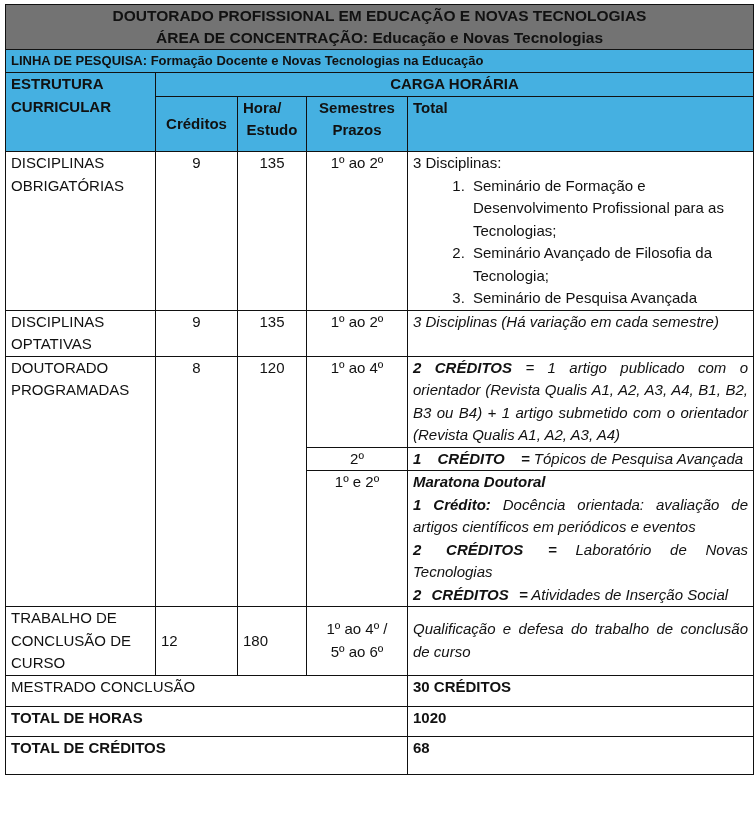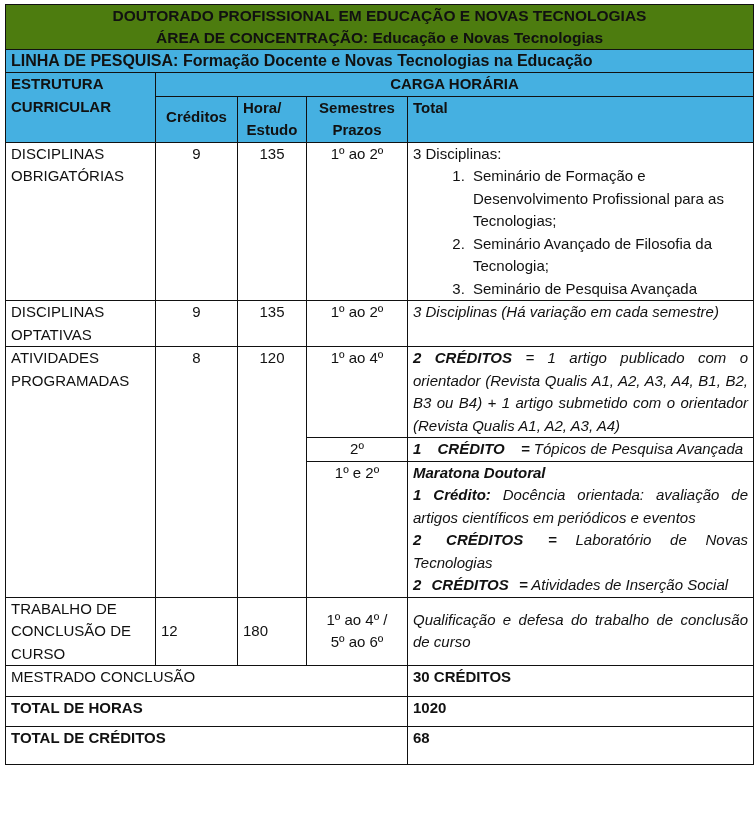--- a/index.html
+++ b/index.html
@@ -1,27 +1,27 @@
 <!DOCTYPE html>
 <html><head>
 <meta charset="utf-8">
 <style>
   html, body { margin: 0; padding: 0; background: #ffffff; }
   body { width: 756px; height: 832px; overflow: hidden; position: relative;
          font-family: "Liberation Sans", "DejaVu Sans", sans-serif; color: #111; }
   table.curr { position: absolute; left: 5px; top: 4px; width: 748px;
                border-collapse: collapse; table-layout: fixed; font-size: 15px; line-height: 22.5px; }
   table.curr td { border: 1.5px solid #111; padding: 0 5px; vertical-align: top; }
-  .yellow { background: #4d7c0f; margin-left: 13px; }
+  .yellow { background: #737373; margin-left: 13px; }
   .blue { background: #45B0E1; }
   .center { text-align: center; }
   .bold { font-weight: bold; }
   .title-cell { text-align: center; font-weight: bold; font-size: 15.5px; line-height: 22px; padding-top: 1px; padding-bottom: 1px; }
   .title-cell .rest { font-weight: bold; }
-  .linha-cell { font-weight: bold; font-size: 16px; line-height: 22px; }
+  .linha-cell { font-weight: bold; font-size: 13px; line-height: 22px; }
   .linha-cell .sub { font-weight: bold; }
   .hdr { font-weight: bold; }
   .just { text-align: justify; font-style: italic; }
   ol.disc { margin: 0; padding-left: 56px; }
   ol.disc li { padding-left: 4px; }
   .line { display: block; }
   .nowrap { white-space: nowrap; }
 </style>
 </head>
 <body>
@@ -55,21 +55,21 @@
 
   <tr>
     <td rowspan="2" class="blue hdr">
       <span class="line">ESTRUTURA</span>
       <span class="line">CURRICULAR</span>
     </td>
     <td colspan="4" class="blue hdr center">CARGA HORÁRIA</td>
   </tr>
 
   <tr>
-    <td class="blue hdr center" style="padding:9px 2px;">
+    <td class="blue hdr center" style="padding:16px 2px;">
       <span>Créditos</span>
     </td>
     <td class="blue hdr center">
       <span class="line" style="text-align:left;padding-left:0;">Hora/</span>
       <span class="line">Estudo</span>
     </td>
     <td class="blue hdr center" style="padding:0 2px;">
       <span class="line">Semestres</span>
       <span class="line">Prazos</span>
     </td>
@@ -100,21 +100,21 @@
       <span class="line">OPTATIVAS</span>
     </td>
     <td class="center">9</td>
     <td class="center">135</td>
     <td class="center">1º ao 2º</td>
     <td class="just">3 Disciplinas (Há variação em cada semestre)</td>
   </tr>
 
   <tr>
     <td rowspan="3">
-      <span class="line">ATIVIDADES</span>
+      <span class="line">DOUTORADO</span>
       <span class="line">PROGRAMADAS</span>
     </td>
     <td rowspan="3" class="center">8</td>
     <td rowspan="3" class="center">120</td>
     <td class="center">1º ao 4º</td>
     <td class="just">
       <b>2 CRÉDITOS</b><span> = 1 artigo publicado com o orientador (Revista Qualis A1, A2, A3, A4, B1, B2, B3 ou B4) + 1 artigo submetido com o orientador (Revista Qualis A1, A2, A3, A4)</span>
     </td>
   </tr>
 

